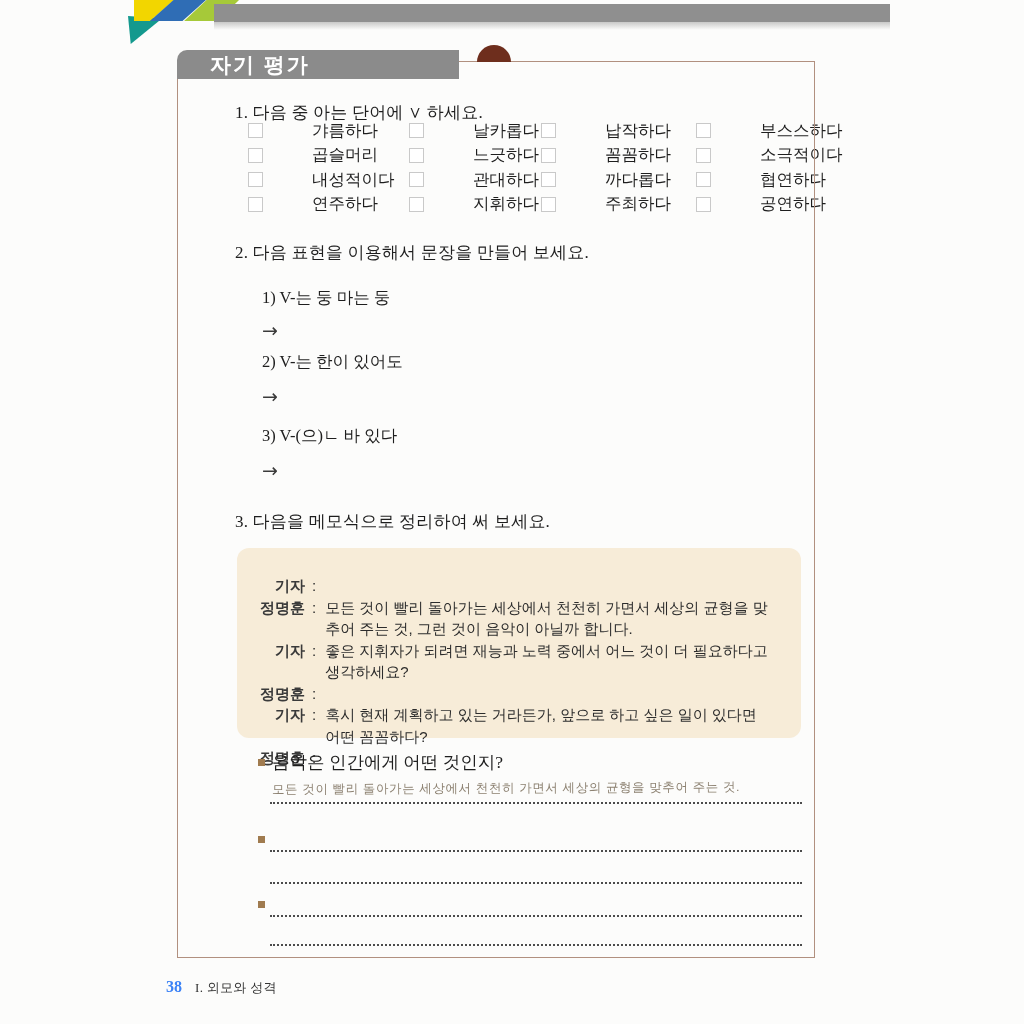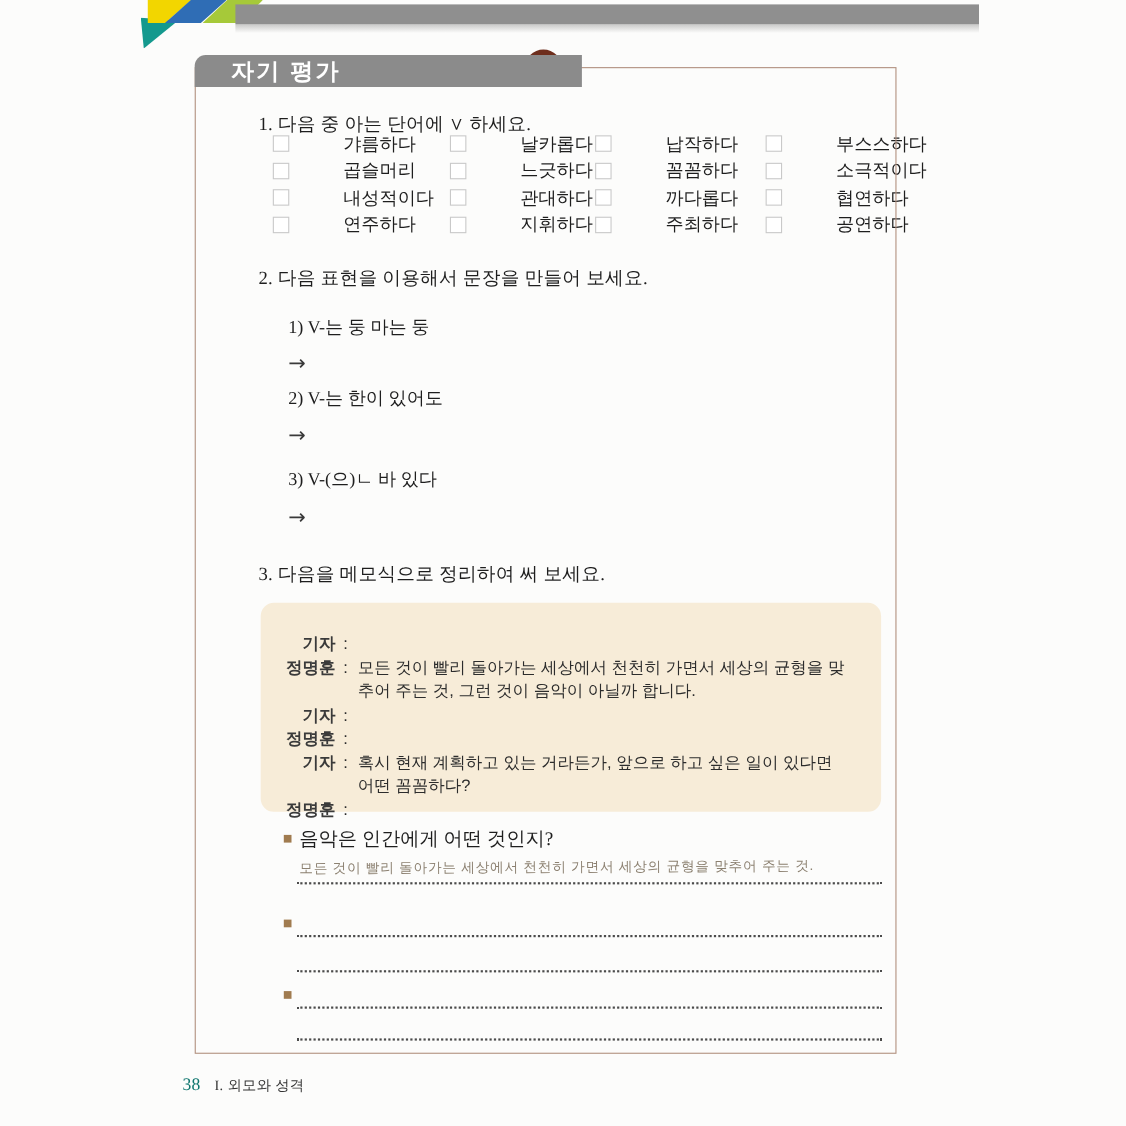--- a/index.html
+++ b/index.html
@@ -29,21 +29,21 @@
   
   .content-box {
     position:absolute; left:177px; top:61px; width:638px; height:897px;
     border:1.5px solid #b1907f; background:transparent; z-index:1;
   }
   .dome {
     position:absolute; left:477px; top:45px; width:34px; height:17px;
     background:#6e2e1d; border-radius:17px 17px 0 0; z-index:2;
   }
   .banner {
-    position:absolute; left:177px; top:50px; width:352px; height:29px;
+    position:absolute; left:177px; top:50px; width:282px; height:29px;
     background:#8b8b8b; border-radius:10px 0 0 0; z-index:3;
     display:flex; align-items:center;
     font-family:"Liberation Sans", sans-serif;
     font-weight:bold; font-size:21px; color:#fff;
     padding-left:33px; letter-spacing:2px;
   }
 
   
   .sec-heading { position:absolute; left:235px; font-size:17px; color:#1e1e1e; letter-spacing:0.2px; }
 
@@ -86,21 +86,21 @@
     font-size:12.5px; letter-spacing:0.6px; color:#8c8171;
     white-space:nowrap; transform:rotate(-0.3deg);
   }
   .answer-line {
     position:absolute; left:270px; width:532px; height:0;
     border-bottom:2px dotted #4b4b4b;
   }
 
   
   .footer { position:absolute; left:166px; top:978px; display:flex; align-items:baseline; }
-  .footer-num  { font-size:16px; font-weight:normal; color:#0f766e; }
+  .footer-num  { font-size:16px; font-weight:bold; color:#3b82f6; }
   .footer-unit { font-size:13px; color:#333; margin-left:13px; letter-spacing:0.3px; }
 </style>
 </head>
 <body>
 
 <div class="decor tri-teal"></div>
 <div class="decor tri-yellow"></div>
 <div class="decor tri-blue"></div>
 <div class="decor tri-lime"></div>
 <div class="decor bar-top"></div>
@@ -198,20 +198,21 @@
       <span class="dlg-colon">:</span>
   </div>
   <div class="dlg-row">
     <span class="dlg-name">정명훈</span>
       <span class="dlg-colon">:</span>
       <span class="dlg-text">모든 것이 빨리 돌아가는 세상에서 천천히 가면서 세상의 균형을 맞추어 주는 것, 그런 것이 음악이 아닐까 합니다.</span>
   </div>
   <div class="dlg-row">
     <span class="dlg-name">기자</span>
       <span class="dlg-colon">:</span>
+      <span class="dlg-text">좋은 지휘자가 되려면 재능과 노력 중에서 어느 것이 더 필요하다고 생각하세요?</span>
   </div>
   <div class="dlg-row">
     <span class="dlg-name">정명훈</span>
       <span class="dlg-colon">:</span>
   </div>
   <div class="dlg-row">
     <span class="dlg-name">기자</span>
       <span class="dlg-colon">:</span>
       <span class="dlg-text">혹시 현재 계획하고 있는 거라든가, 앞으로 하고 싶은 일이 있다면 어떤 꼼꼼하다?</span>
   </div>

